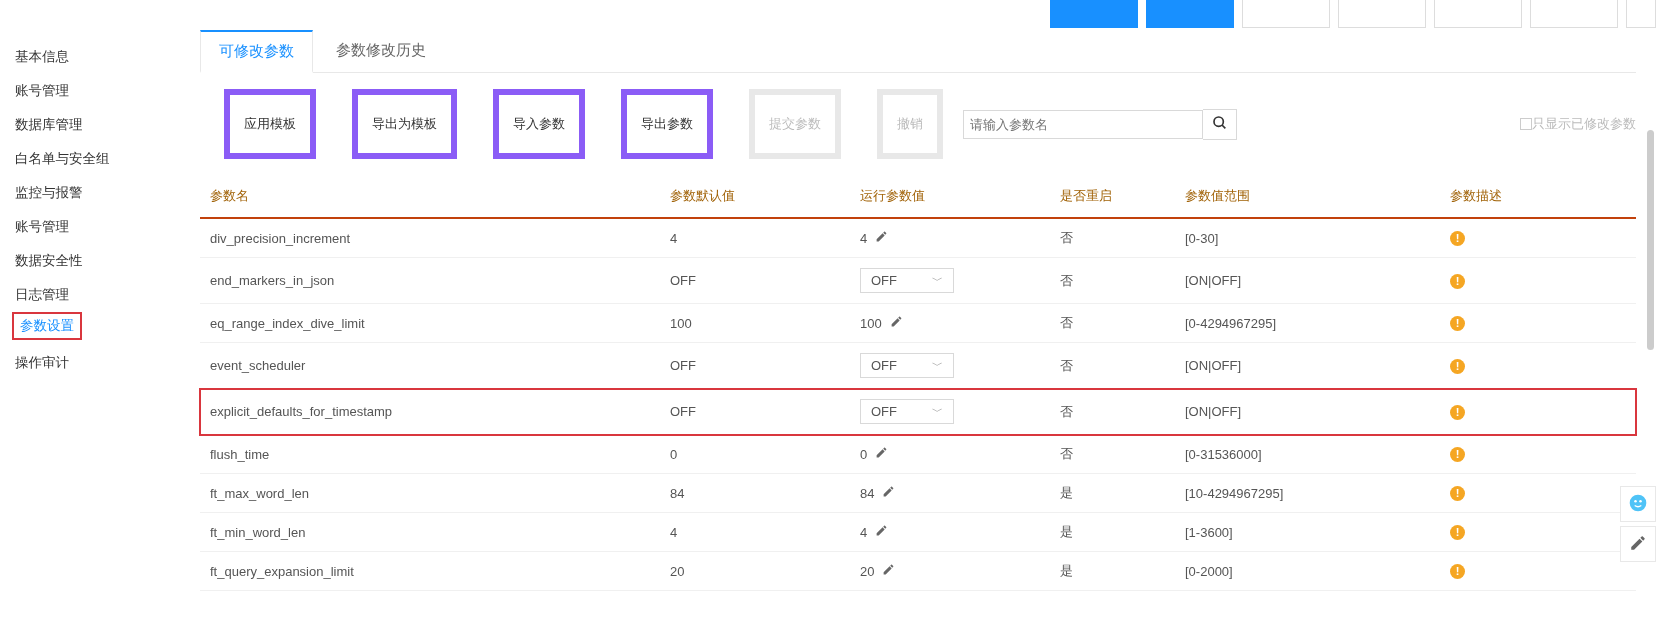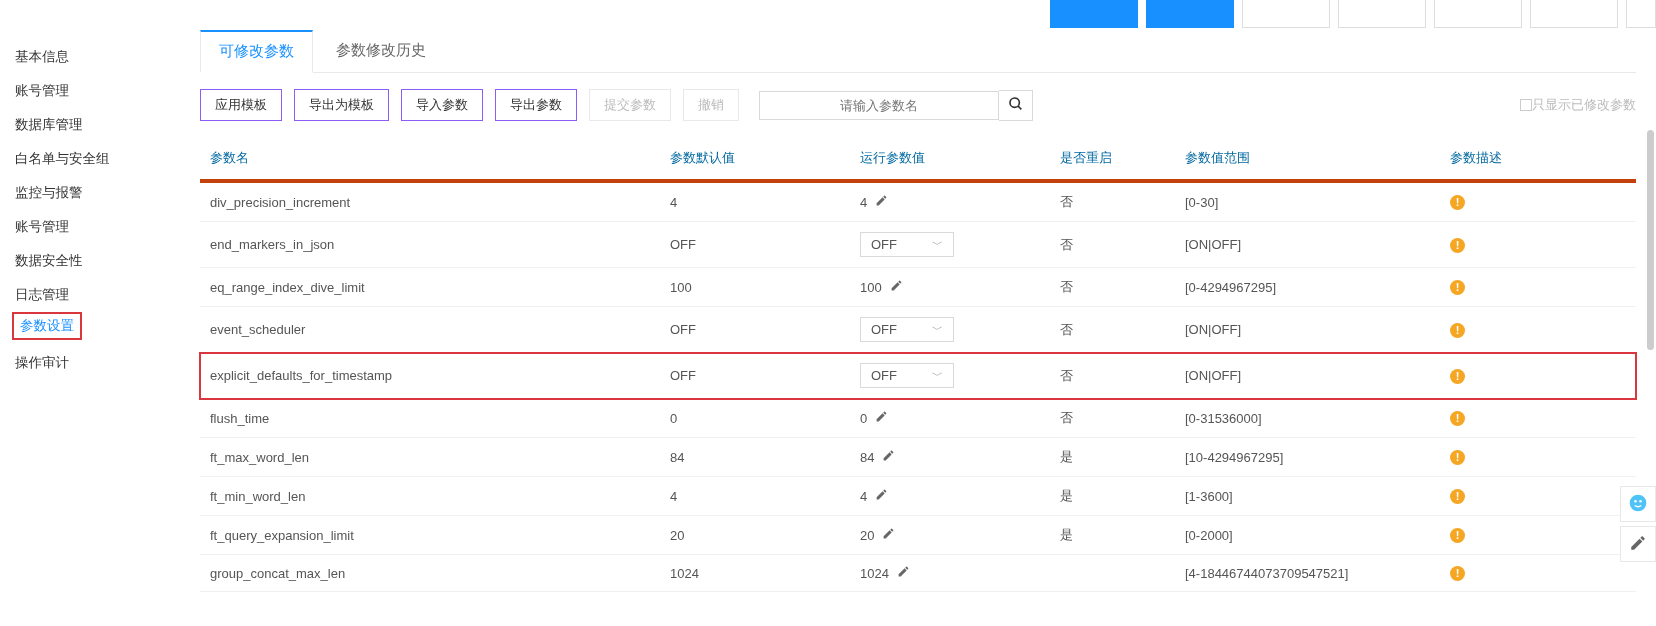--- a/index.html
+++ b/index.html
@@ -12,31 +12,31 @@
     .sidebar-item.active { color: #1890ff; text-align: center; }
     .sidebar-item.boxed { border: 2px solid #d9363e; display: inline-block; padding: 3px 6px; margin-left: 12px; }
     
     .main { flex: 1; padding: 0 20px; position: relative; }
     
     .tabs { display: flex; border-bottom: 1px solid #e8e8e8; margin-top: 30px; }
     .tab { padding: 10px 18px; cursor: pointer; font-size: 15px; color: #666; border: 1px solid transparent; border-bottom: none; margin-right: 4px; }
     .tab.active { color: #1890ff; border: 1px solid #e8e8e8; border-bottom: 2px solid #fff; margin-bottom: -1px; border-top: 2px solid #1890ff; }
     
     .toolbar { display: flex; align-items: center; padding: 16px 0; gap: 12px; }
-    .btn { padding: 6px 14px; border: 1px solid #8b5cf6; background: #fff; cursor: pointer; font-size: 13px; color: #333; }
+    .btn { padding: 20px 14px; border: 6px solid #8b5cf6; background: #fff; cursor: pointer; font-size: 13px; color: #333; margin-left: 24px; }
     .btn.disabled { color: #bbb; cursor: not-allowed; border-color: #e8e8e8; }
     
     .search-box { display: flex; align-items: center; margin-left: 8px; }
-    .search-input { width: 240px; padding: 6px 6px; border: 1px solid #d9d9d9; font-size: 13px; text-align: center; }
+    .search-input { width: 240px; padding: 6px 6px; border: 1px solid #d9d9d9; font-size: 13px; }
     .search-btn { width: 34px; height: 31px; border: 1px solid #d9d9d9; border-left: none; background: #fff; cursor: pointer; display: flex; align-items: center; justify-content: center; }
     
     .filter-check { margin-left: auto; color: #bbb; font-size: 13px; display: flex; align-items: center; gap: 0; }
     
     .table { width: 100%; border-collapse: collapse; }
-    .table th { text-align: left; padding: 12px 10px; font-weight: normal; color: #0369a1; font-size: 13px; border-bottom: 4px solid #c2410c; }
+    .table th { text-align: left; padding: 12px 10px; font-weight: normal; color: #a16207; font-size: 13px; border-bottom: 2px solid #c2410c; }
     .table td { padding: 10px 10px; font-size: 13px; color: #555; border-bottom: 1px solid #f0f0f0; }
     .table tr.highlighted td { background: #fff; }
     .table tr.highlighted { outline: 2px solid #d9363e; outline-offset: -1px; }
     
     .col-name { width: 460px; }
     .col-default { width: 190px; }
     .col-runtime { width: 200px; }
     .col-reboot { width: 125px; }
     .col-range { width: 265px; }
     .col-desc { }
@@ -213,30 +213,20 @@
           <tr>
     <td>ft_query_expansion_limit</td>
     <td>20</td>
     <td><span>20</span><span class="edit-icon"><svg viewBox="0 0 24 24">
                   <path d="M3 17.25V21h3.75L17.81 9.94l-3.75-3.75L3 17.25zM20.71 7.04c.39-.39.39-1.02 0-1.41l-2.34-2.34c-.39-.39-1.02-.39-1.41 0l-1.83 1.83 3.75 3.75 1.83-1.83z"></path>
                 </svg></span></td>
     <td>是</td>
     <td>[0-2000]</td>
     <td><span class="info-icon">!</span></td>
   </tr>
-          <tr>
-    <td>group_concat_max_len</td>
-    <td>1024</td>
-    <td><span>1024</span><span class="edit-icon"><svg viewBox="0 0 24 24">
-                  <path d="M3 17.25V21h3.75L17.81 9.94l-3.75-3.75L3 17.25zM20.71 7.04c.39-.39.39-1.02 0-1.41l-2.34-2.34c-.39-.39-1.02-.39-1.41 0l-1.83 1.83 3.75 3.75 1.83-1.83z"></path>
-                </svg></span></td>
-    <td></td>
-    <td>[4-18446744073709547521]</td>
-    <td><span class="info-icon">!</span></td>
-  </tr>
         </tbody>
     </table>
 
     <div class="scrollbar"></div>
   </div>
 
   <div class="floating-icons">
     <div class="floating-icon">
       <span>
         <svg width="20" height="20" viewBox="0 0 24 24">

